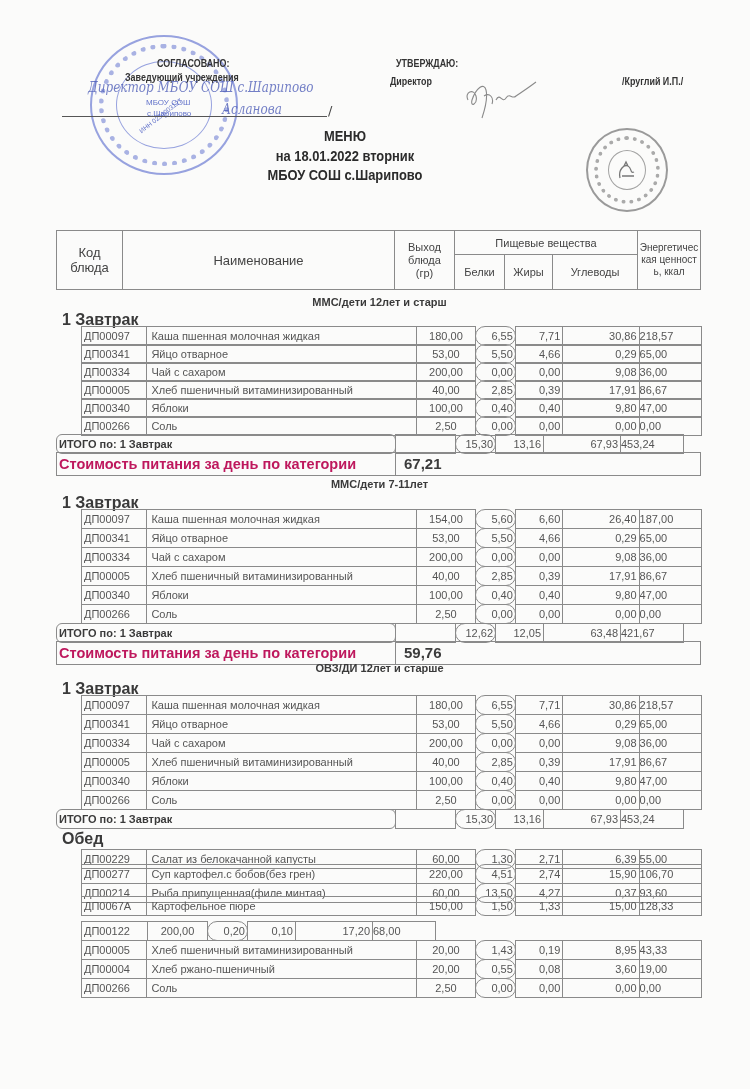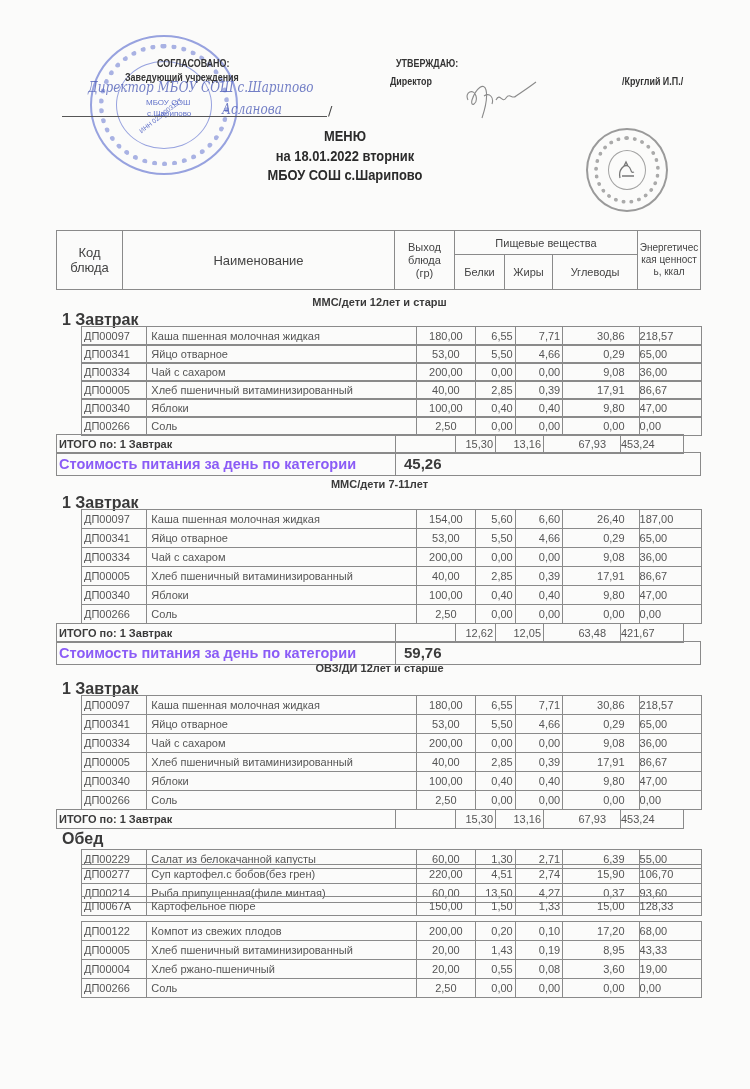--- a/index.html
+++ b/index.html
@@ -24,26 +24,26 @@
   .handwriting { position: absolute; font-family: "DejaVu Serif", serif; font-style: italic; color: rgba(70,85,180,0.75); white-space: nowrap; transform: scaleX(0.8); transform-origin: left; }
   .sig-line { position: absolute; height: 1px; background: #555; }
 
   
   .tbl { position: absolute; left: 57px; width: 645px; }
   .row { position: absolute; left: 0; width: 645px; display: flex; height: 19px; }
   .cell { border: 1px solid #8a8a8a; margin-left: -1px; margin-top: -1px; font-family: "Liberation Sans", sans-serif; font-size: 11px; color: #555; line-height: 18px; white-space: nowrap; overflow: hidden; }
   .c-code { width: 67px; padding-left: 2px; margin-left: 24px; }
   .c-name { width: 273px; padding-left: 4px; }
   .c-yield { width: 61px; text-align: center; }
-  .c-b { width: 41px; text-align: right; padding-right: 2px; }
+  .c-b { width: 41px; text-align: right; padding-right: 2px; border-radius: 10px; }
   .c-z { width: 49px; text-align: right; padding-right: 2px; }
-  .c-u { width: 78px; text-align: right; padding-right: 14px; }
+  .c-u { width: 78px; text-align: right; padding-right: 2px; }
   .c-e { width: 64px; text-align: left; padding-right: 2px; }
-  .c-label-wide { width: 340px; padding-left: 2px; font-weight: bold; color: #3a3a3a; }
-  .c-cost-label { width: 340px; padding-left: 2px; font-weight: bold; font-size: 14.5px; color: #8b5cf6; line-height: 22px; }
+  .c-label-wide { width: 340px; padding-left: 2px; font-weight: bold; color: #3a3a3a; border-radius: 6px; }
+  .c-cost-label { width: 340px; padding-left: 2px; font-weight: bold; font-size: 14.5px; color: #be185d; line-height: 22px; }
   .c-cost-val { width: 306px; padding-left: 8px; font-weight: bold; font-size: 15px; color: #3b3b3b; line-height: 22px; }
 
   .th { border: 1px solid #8a8a8a; margin-left: -1px; margin-top: -1px; font-family: "Liberation Sans", sans-serif; color: #444; display: flex; align-items: center; justify-content: center; text-align: center; position: absolute; }
 
   .section-title { position: absolute; font-family: "Liberation Sans", sans-serif; font-weight: bold; font-size: 11px; color: #3a3a3a; text-align: center; white-space: nowrap; }
   .meal-title { position: absolute; left: 62px; font-family: "Liberation Sans", sans-serif; font-weight: bold; font-size: 16px; color: #3a3a3a; }
 </style>
 </head>
 <body>
 
@@ -147,21 +147,21 @@
   <div class="row" style="top:108px;">
     <div class="cell c-label-wide">ИТОГО по: 1 Завтрак</div>
     <div class="cell c-yield"></div>
     <div class="cell c-b">15,30</div>
     <div class="cell c-z">13,16</div>
     <div class="cell c-u">67,93</div>
     <div class="cell c-e">453,24</div>
   </div>
   <div class="row" style="top:126px; height:23px;">
     <div class="cell c-cost-label">Стоимость питания за день по категории</div>
-    <div class="cell c-cost-val">45,26</div>
+    <div class="cell c-cost-val">67,21</div>
   </div>
 </div>
 
 <div class="section-title" style="left:57px; width:645px; top:478px;">ММС/дети 7-11лет</div>
 <div class="meal-title" style="top:494px;">1 Завтрак</div>
 
 <div class="tbl" style="top:510px;">
   <div class="row" style="top:0px;">
     <div class="cell c-code">ДП00097</div>
     <div class="cell c-name">Каша пшенная молочная жидкая</div>
@@ -332,21 +332,20 @@
     <div class="cell c-code">ДП0067А</div>
     <div class="cell c-name">Картофельное пюре</div>
     <div class="cell c-yield">150,00</div>
     <div class="cell c-b">1,50</div>
     <div class="cell c-z">1,33</div>
     <div class="cell c-u">15,00</div>
     <div class="cell c-e">128,33</div>
   </div>
   <div class="row" style="top:76px;">
     <div class="cell c-code">ДП00122</div>
-    <div class="cell c-name">Компот из свежих плодов</div>
     <div class="cell c-yield">200,00</div>
     <div class="cell c-b">0,20</div>
     <div class="cell c-z">0,10</div>
     <div class="cell c-u">17,20</div>
     <div class="cell c-e">68,00</div>
   </div>
   <div class="row" style="top:95px;">
     <div class="cell c-code">ДП00005</div>
     <div class="cell c-name">Хлеб пшеничный витаминизированный</div>
     <div class="cell c-yield">20,00</div>

